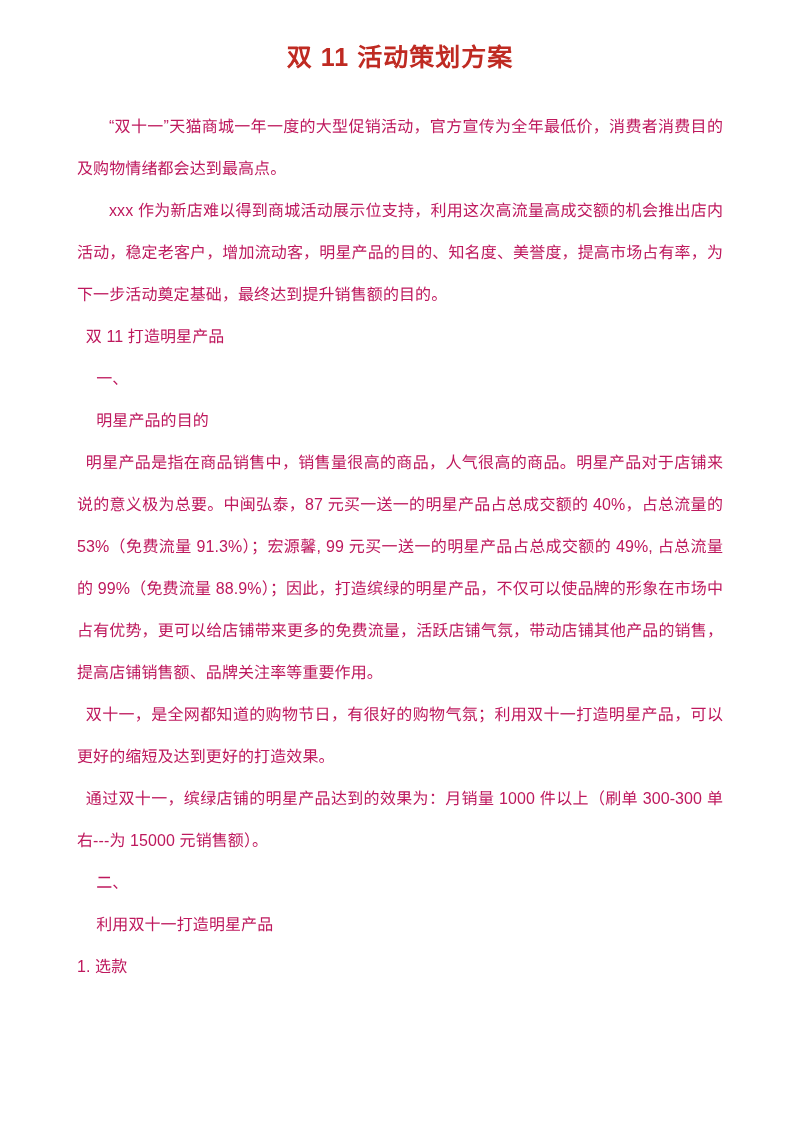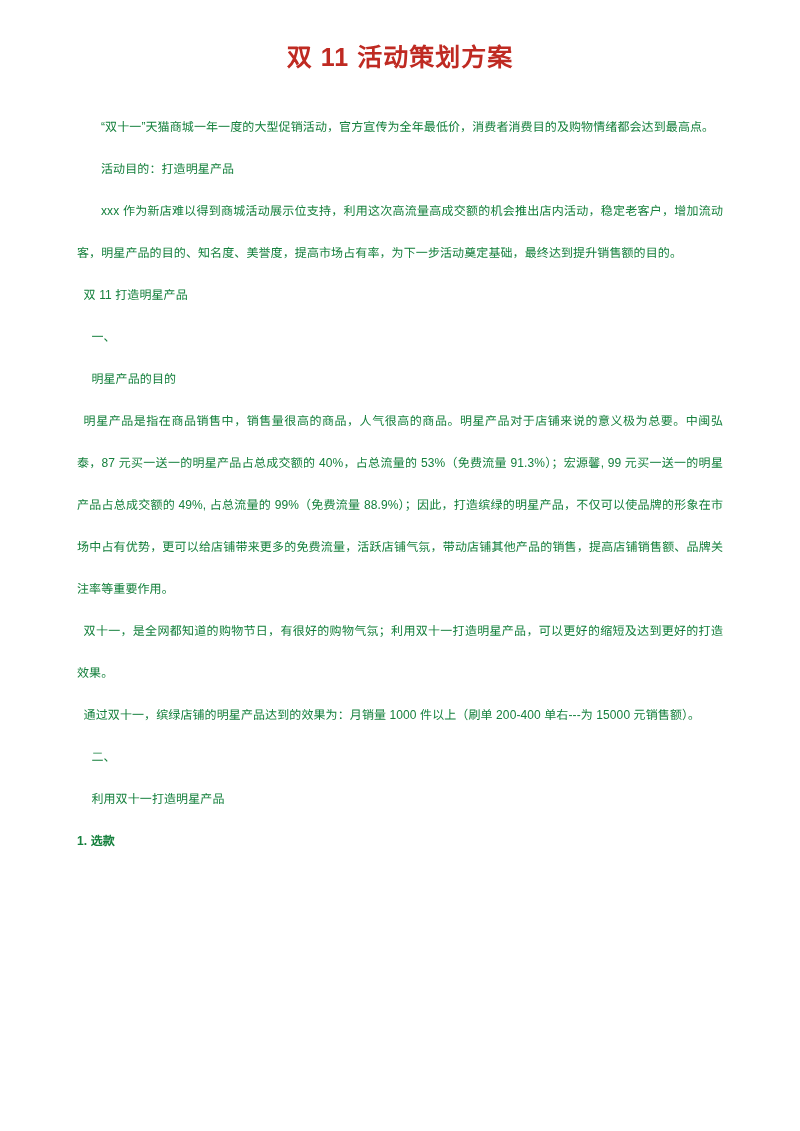--- a/index.html
+++ b/index.html
@@ -39,71 +39,69 @@
   }
 
   .body-wrap {
     margin: 0 auto;
     width: 646px;
     padding-top: 34px;
   }
 
   p.para {
     margin: 0;
-    font-size: 12px;
+    font-size: 16px;
     line-height: 42px;
-    color: #15803d;
+    color: #be185d;
     text-align: justify;
     text-justify: inter-character;
     letter-spacing: 0.1px;
     word-break: break-all;
   }
 
   
   p.indent2 {
     text-indent: 2em;
   }
   
   p.indent-sm {
     text-indent: 0.55em;
   }
   p.indent-md {
     text-indent: 1.2em;
   }
   p.noindent {
     text-indent: 0;
-    font-weight: bold;
   }
 </style>
 </head>
 <body>
 
 <div class="page">
 
   <h1 class="doc-title">双 11 活动策划方案</h1>
 
   <div class="body-wrap">
 
     <p class="para indent2">“双十一”天猫商城一年一度的大型促销活动，官方宣传为全年最低价，消费者消费目的及购物情绪都会达到最高点。</p>
 
-    <p class="para indent2">活动目的：打造明星产品</p>
 
     <p class="para indent2">xxx 作为新店难以得到商城活动展示位支持，利用这次高流量高成交额的机会推出店内活动，稳定老客户，增加流动客，明星产品的目的、知名度、美誉度，提高市场占有率，为下一步活动奠定基础，最终达到提升销售额的目的。</p>
 
     <p class="para indent-sm">双 11 打造明星产品</p>
 
     <p class="para indent-md">一、</p>
 
     <p class="para indent-md">明星产品的目的</p>
 
     <p class="para indent-sm">明星产品是指在商品销售中，销售量很高的商品，人气很高的商品。明星产品对于店铺来说的意义极为总要。中闽弘泰，87 元买一送一的明星产品占总成交额的 40%，占总流量的 53%（免费流量 91.3%）；宏源馨, 99 元买一送一的明星产品占总成交额的 49%, 占总流量的 99%（免费流量 88.9%）；因此，打造缤绿的明星产品，不仅可以使品牌的形象在市场中占有优势，更可以给店铺带来更多的免费流量，活跃店铺气氛，带动店铺其他产品的销售，提高店铺销售额、品牌关注率等重要作用。</p>
 
     <p class="para indent-sm">双十一，是全网都知道的购物节日，有很好的购物气氛；利用双十一打造明星产品，可以更好的缩短及达到更好的打造效果。</p>
 
-    <p class="para indent-sm">通过双十一，缤绿店铺的明星产品达到的效果为：月销量 1000 件以上（刷单 200-400 单右---为 15000 元销售额）。</p>
+    <p class="para indent-sm">通过双十一，缤绿店铺的明星产品达到的效果为：月销量 1000 件以上（刷单 300-300 单右---为 15000 元销售额）。</p>
 
     <p class="para indent-md">二、</p>
 
     <p class="para indent-md">利用双十一打造明星产品</p>
 
     <p class="para noindent">1. 选款</p>
 
   </div>
 </div>
 

